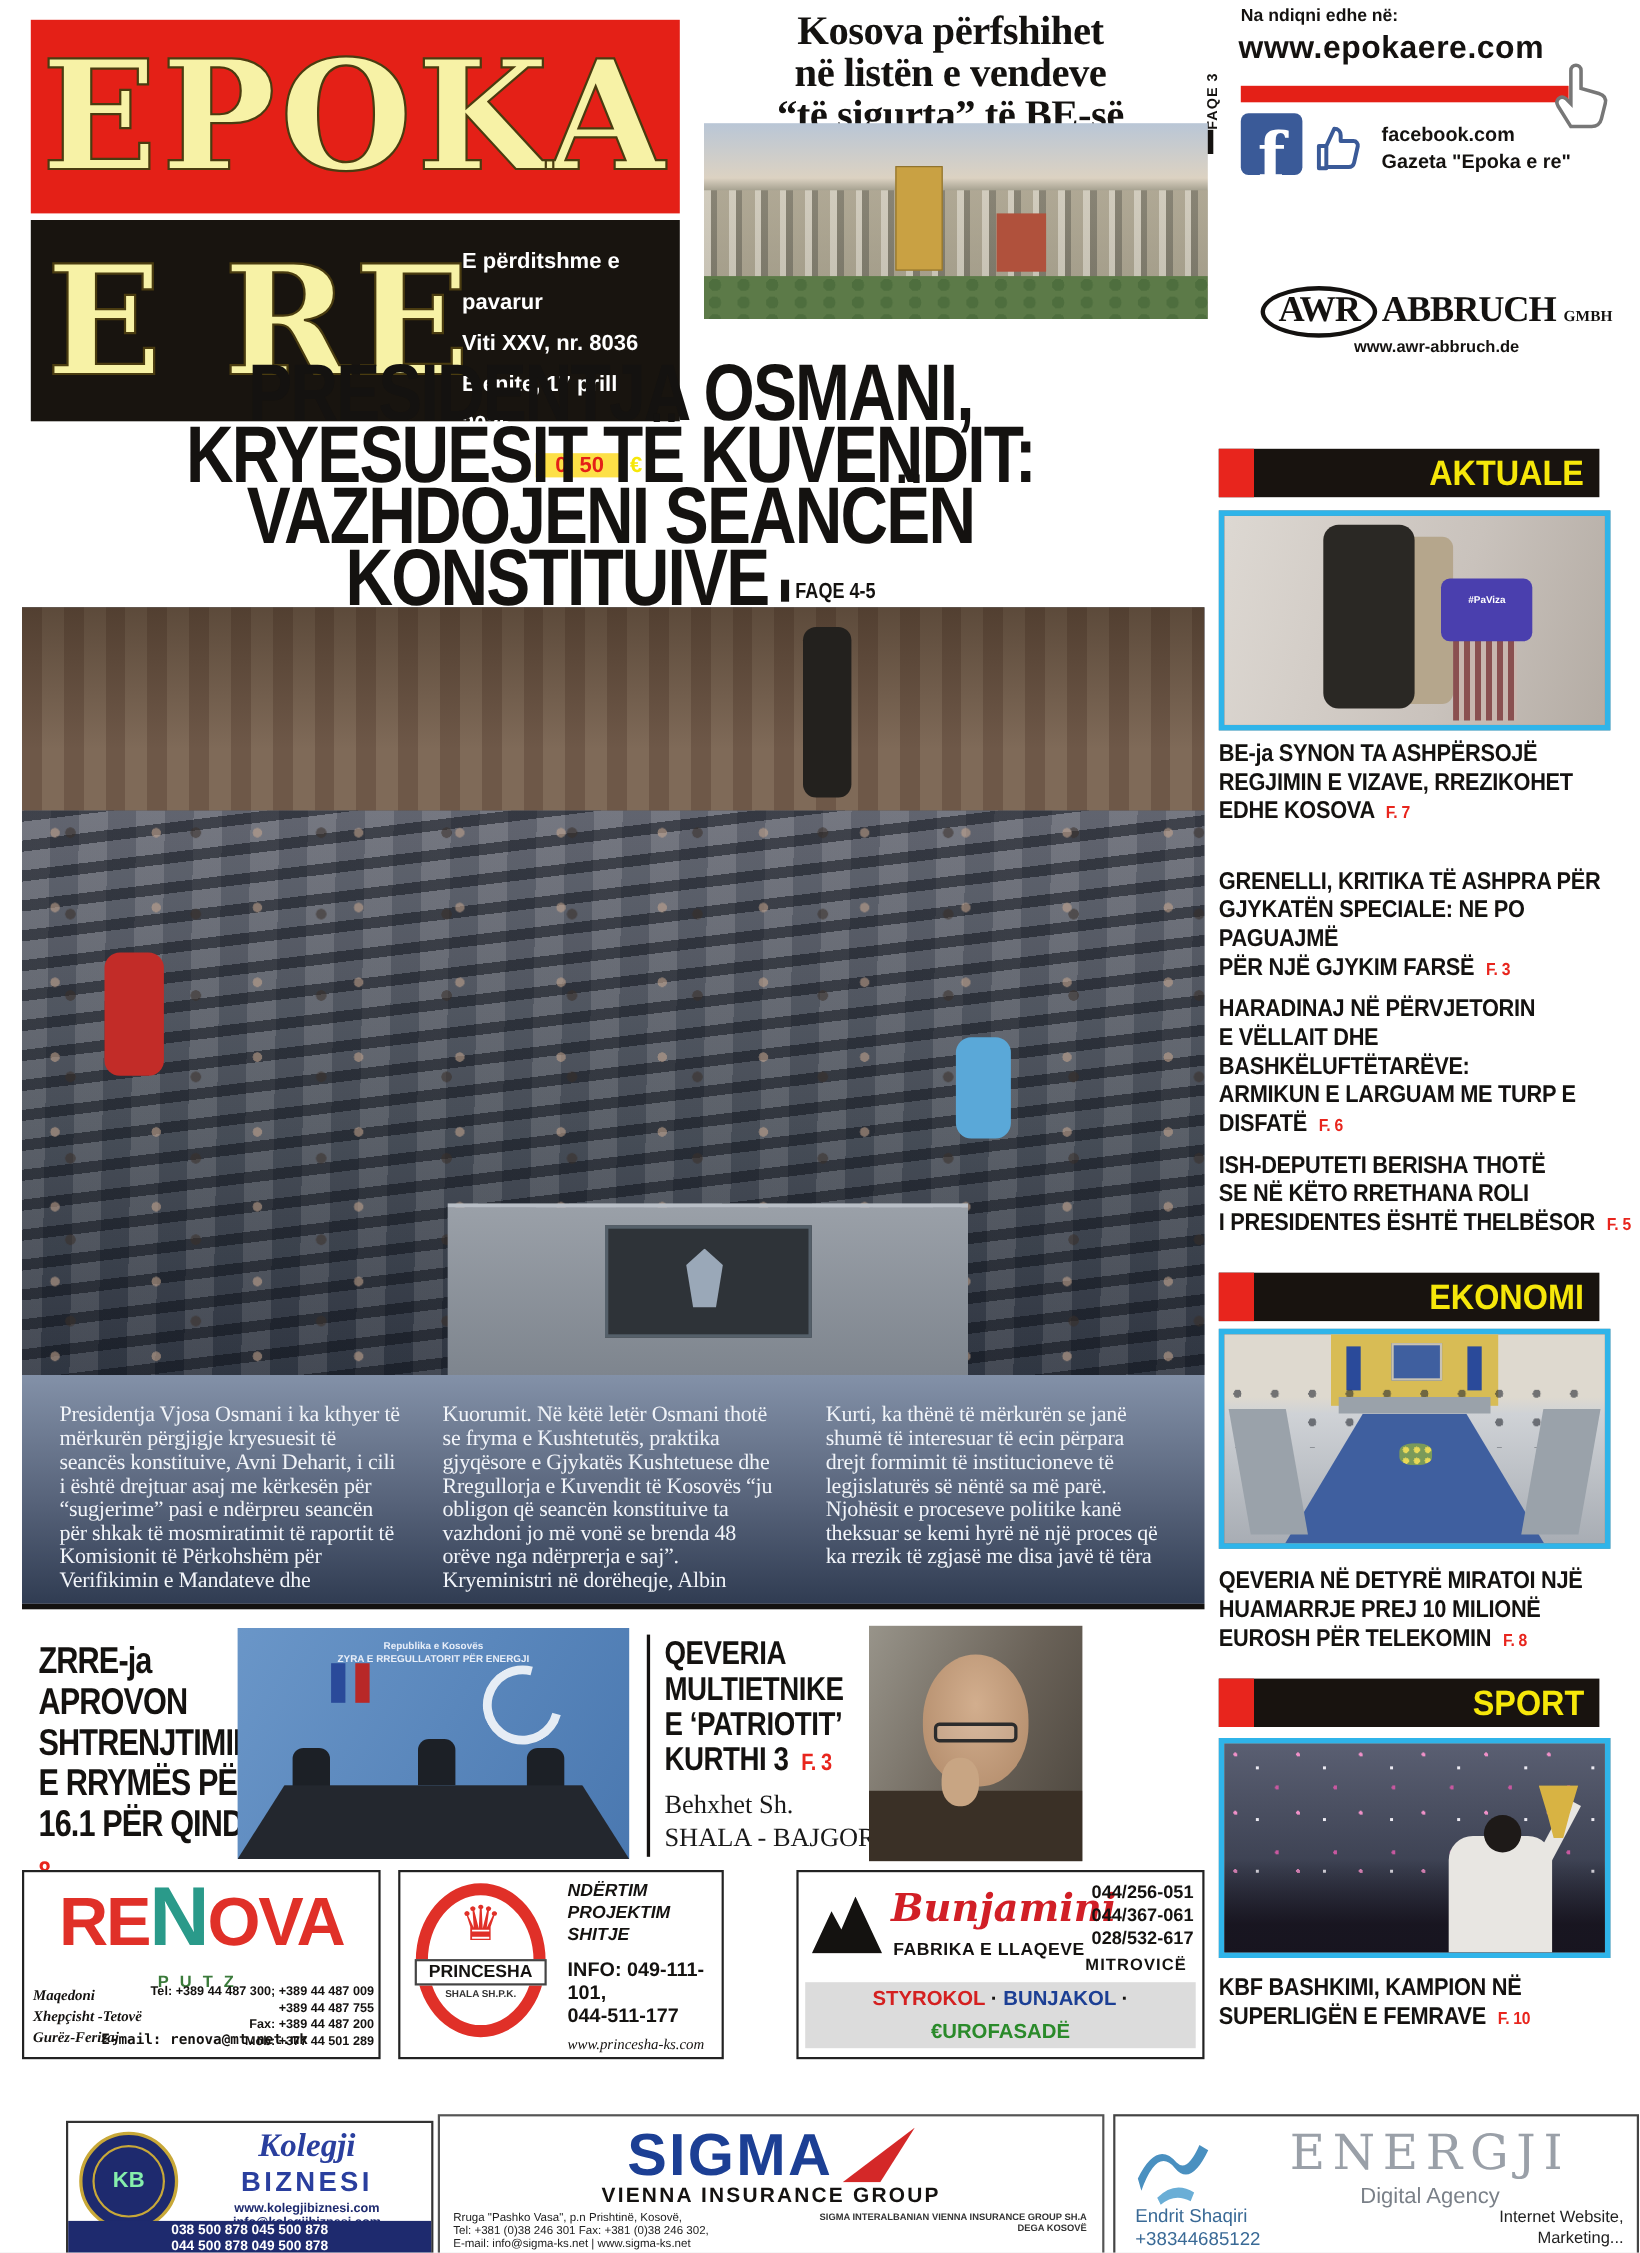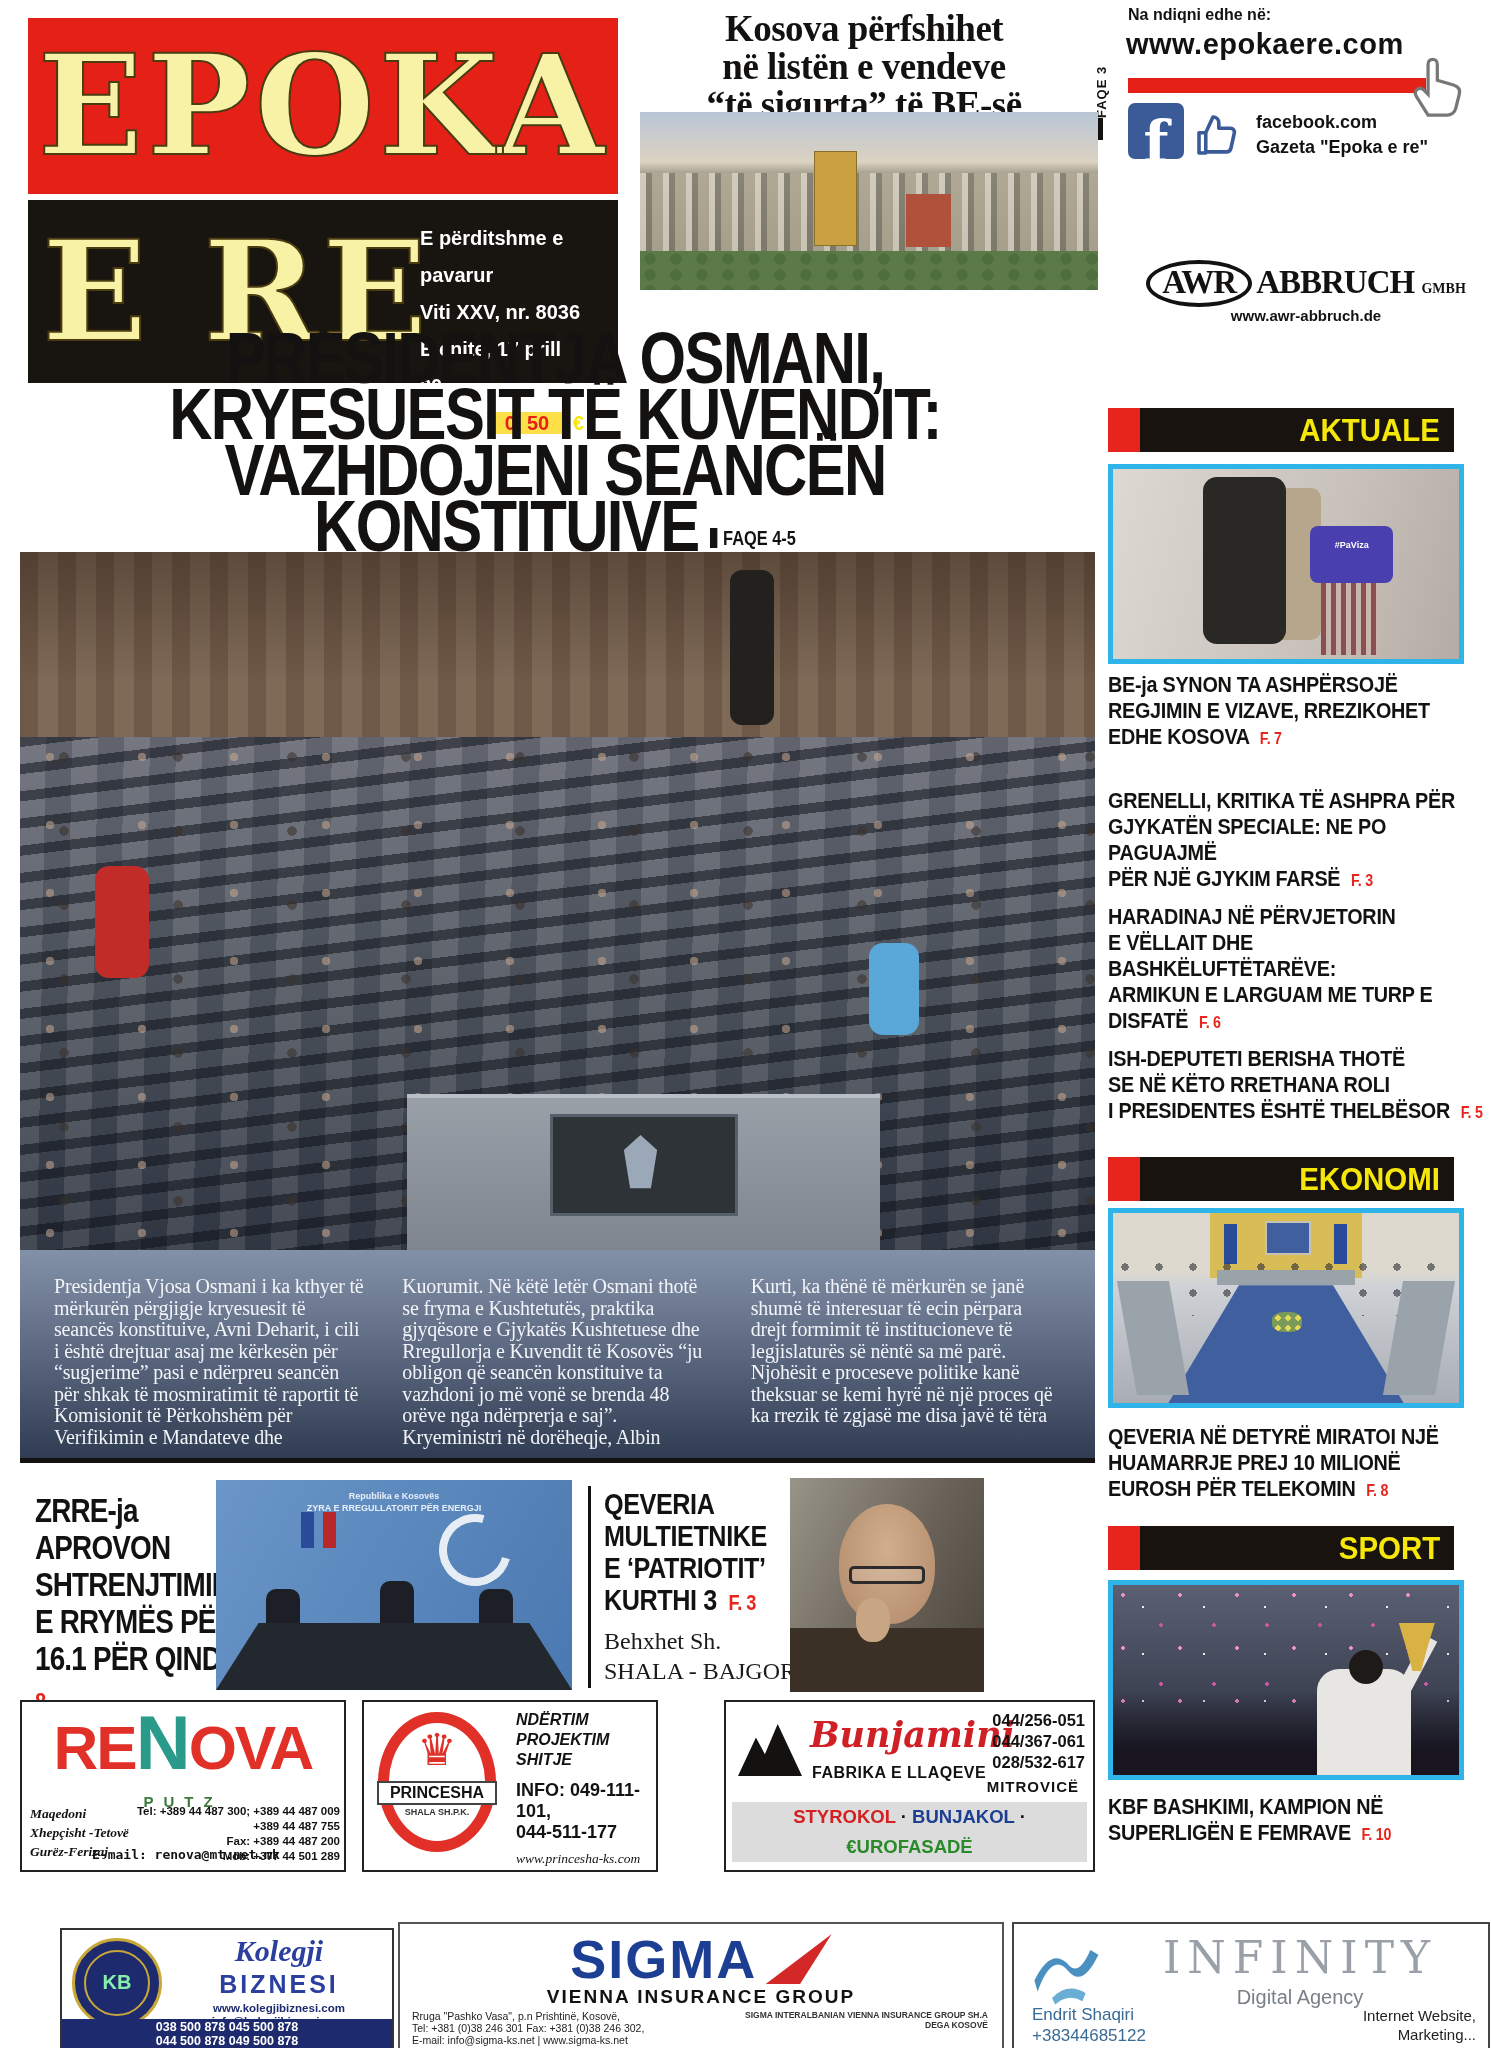--- a/index.html
+++ b/index.html
@@ -532,21 +532,21 @@
     <div class="sg-addr pre">Rruga "Pashko Vasa", p.n Prishtinë, Kosovë,
 Tel: +381 (0)38 246 301 Fax: +381 (0)38 246 302,
 E-mail: info@sigma-ks.net | www.sigma-ks.net</div>
   </div>
 
   <div class="abs infinity">
     <svg class="inf-logo" viewBox="0 0 100 100">
       <path d="M12 72 Q30 22 50 46 Q68 68 88 26 L78 20 Q64 52 52 40 Q30 14 8 58 Z" fill="#4a90c0"></path>
       <path d="M30 80 Q50 60 72 74 L68 84 Q50 74 34 88 Z" fill="#6aaed6"></path>
     </svg>
-    <div class="inf-name">INFINITY</div>
+    <div class="inf-name">ENERGJI</div>
     <div class="inf-sub">Digital Agency</div>
     <div class="inf-contact pre">Endrit Shaqiri
 +38344685122</div>
     <div class="inf-serv pre">Internet Website,
 Marketing...</div>
   </div>
 
 </div>
 
 </body></html>

